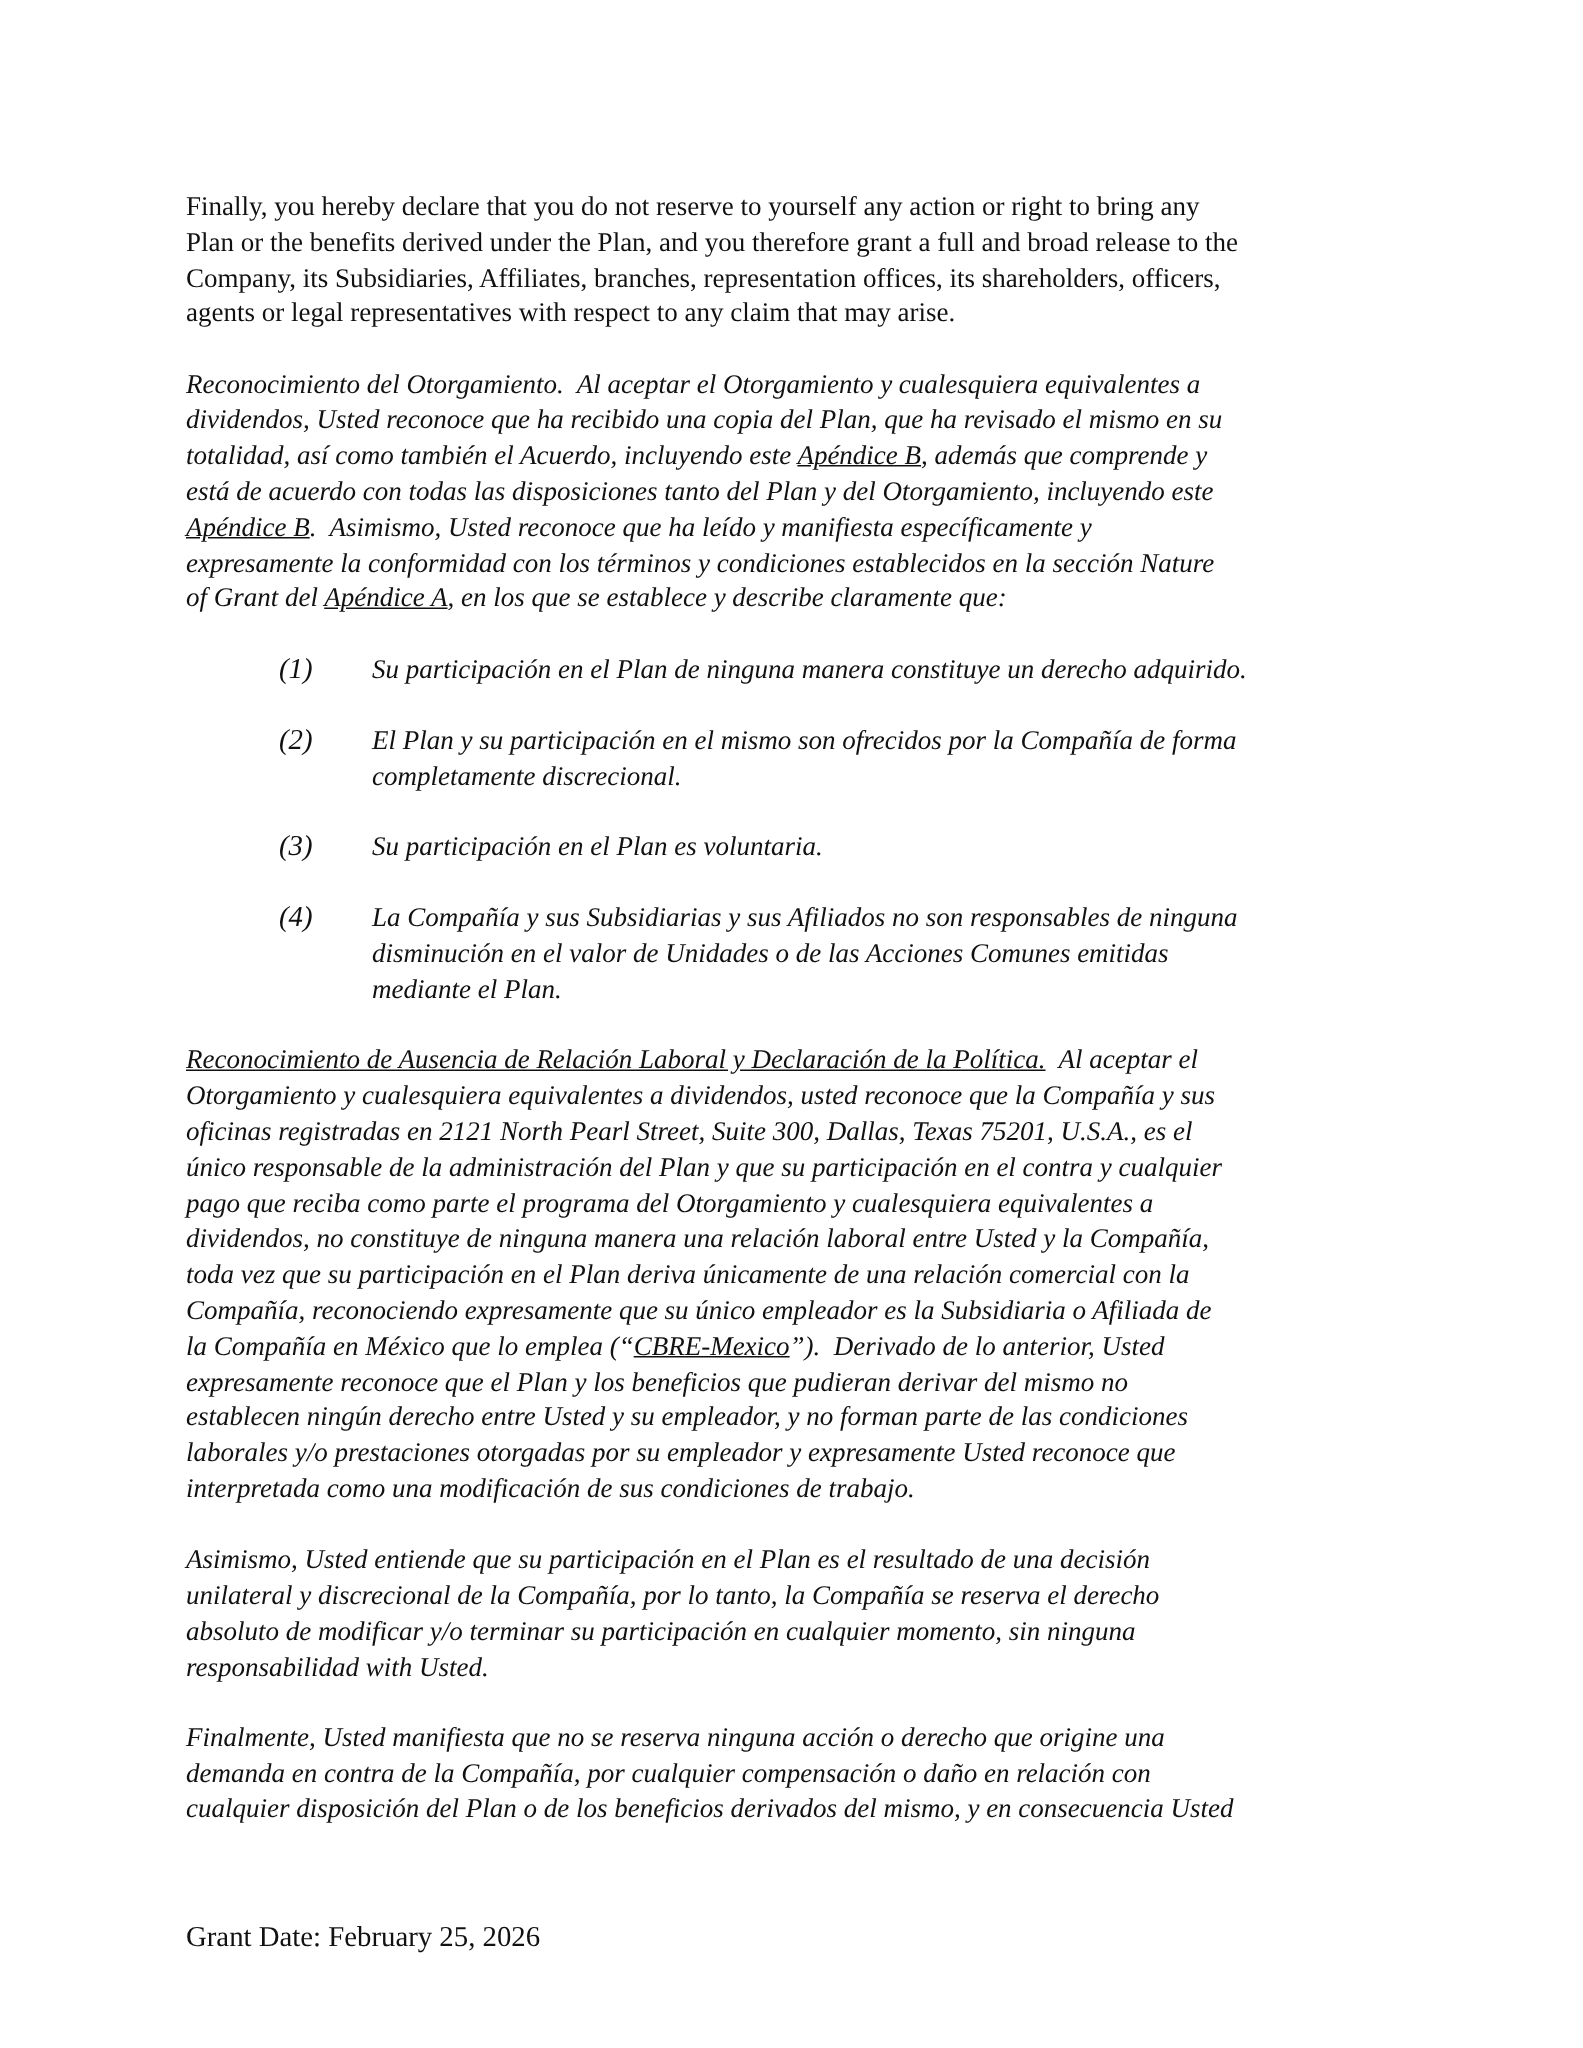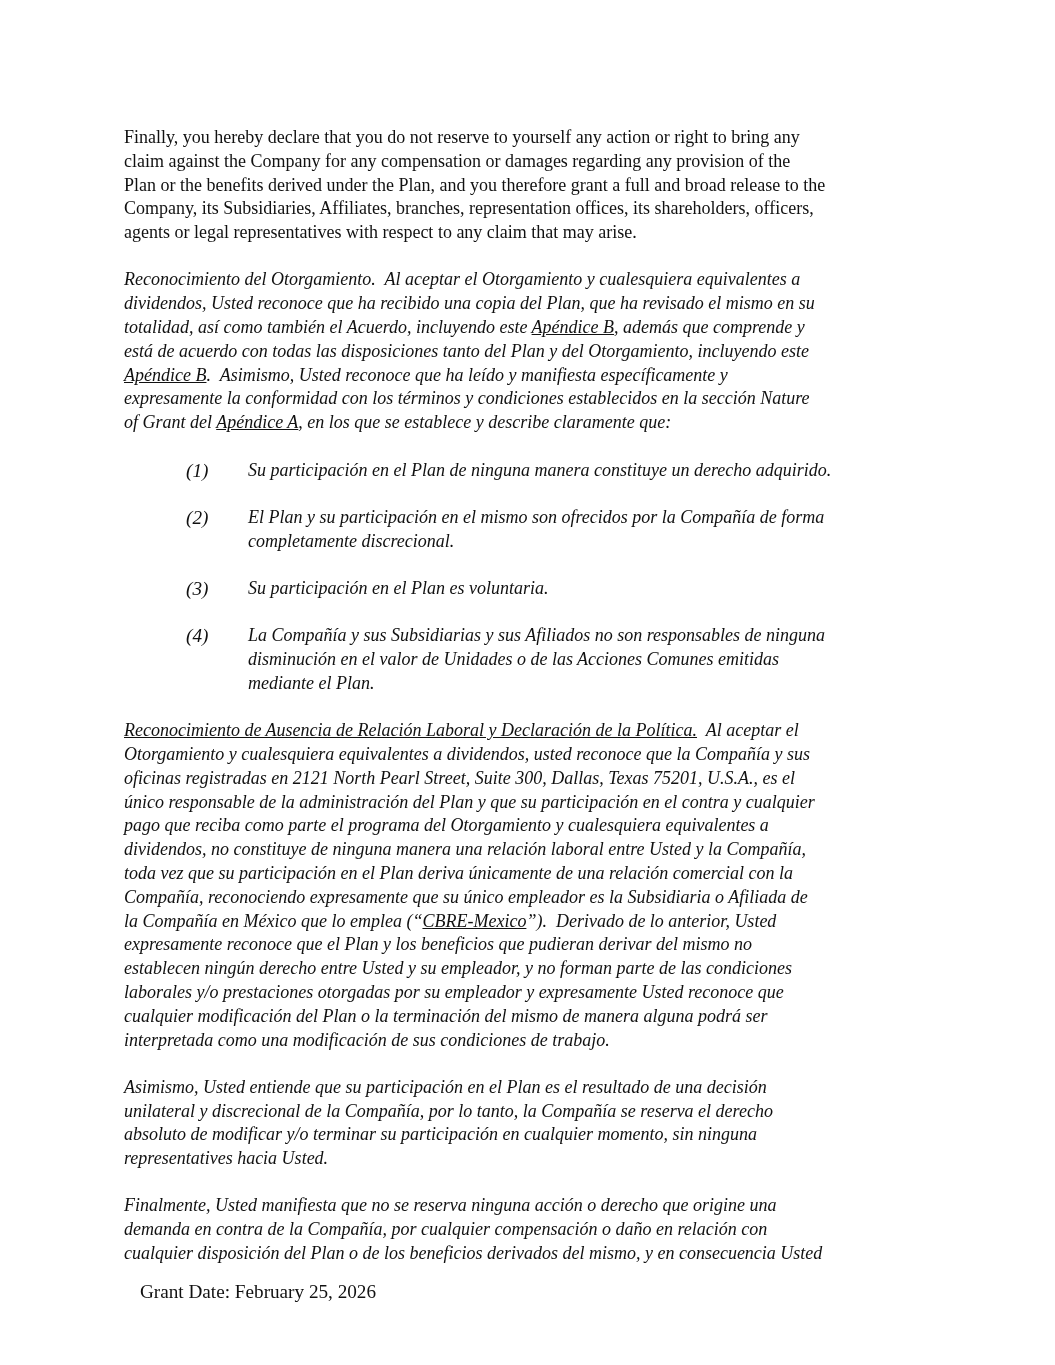--- a/index.html
+++ b/index.html
@@ -7,30 +7,29 @@
          font-family: "Liberation Serif", "DejaVu Serif", serif; color: #111111; }
   .page { position: absolute; left: 124px; top: 126px; width: 820px; }
   .line { display: block; font-size: 18px; line-height: 23.8px; white-space: nowrap; }
   .para { margin: 0 0 23.5px 0; }
   .it { font-style: italic; }
   .b { font-weight: normal; }
   .u { text-decoration: underline; text-align: right; }
   .list { margin: 0 0 0 0; }
   .li { position: relative; padding-left: 124px; margin-left: 0; margin-bottom: 23.5px; }
   .li .num { position: absolute; left: 62px; top: 0; font-size: 19.2px; line-height: 23.8px; font-style: italic; }
-  .footer { position: absolute; left: 140px; top: 1280px; font-size: 19.2px; line-height: 24px; white-space: nowrap; }
+  .footer { position: absolute; left: 124px; top: 1280px; font-size: 19.2px; line-height: 24px; white-space: nowrap; }
 </style>
 </head>
 <body>
 
 <div class="page">
 
   <div class="para">
     <span class="line">Finally, you hereby declare that you do not reserve to yourself any action or right to bring any</span>
-    <span class="line">claim against the Company for any compensation or damages regarding any provision of the</span>
     <span class="line">Plan or the benefits derived under the Plan, and you therefore grant a full and broad release to the</span>
     <span class="line">Company, its Subsidiaries, Affiliates, branches, representation offices, its shareholders, officers,</span>
     <span class="line">agents or legal representatives with respect to any claim that may arise.</span>
   </div>
 
   <div class="para it">
     <span class="line"><span class="b">Reconocimiento del Otorgamiento.</span><span style="white-space:pre">  Al aceptar el Otorgamiento y cualesquiera equivalentes a</span></span>
     <span class="line">dividendos, Usted reconoce que ha recibido una copia del Plan, que ha revisado el mismo en su</span>
     <span class="line"><span style="white-space:pre">totalidad, así como también el Acuerdo, incluyendo este </span><span class="u">Apéndice B</span><span>, además que comprende y</span></span>
     <span class="line">está de acuerdo con todas las disposiciones tanto del Plan y del Otorgamiento, incluyendo este</span>
@@ -67,29 +66,28 @@
     <span class="line">oficinas registradas en 2121 North Pearl Street, Suite 300, Dallas, Texas 75201, U.S.A., es el</span>
     <span class="line">único responsable de la administración del Plan y que su participación en el contra y cualquier</span>
     <span class="line">pago que reciba como parte el programa del Otorgamiento y cualesquiera equivalentes a</span>
     <span class="line">dividendos, no constituye de ninguna manera una relación laboral entre Usted y la Compañía,</span>
     <span class="line">toda vez que su participación en el Plan deriva únicamente de una relación comercial con la</span>
     <span class="line">Compañía, reconociendo expresamente que su único empleador es la Subsidiaria o Afiliada de</span>
     <span class="line"><span style="white-space:pre">la Compañía en México que lo emplea (“</span><span class="u">CBRE-Mexico</span><span style="white-space:pre">”).  Derivado de lo anterior, Usted</span></span>
     <span class="line">expresamente reconoce que el Plan y los beneficios que pudieran derivar del mismo no</span>
     <span class="line">establecen ningún derecho entre Usted y su empleador, y no forman parte de las condiciones</span>
     <span class="line">laborales y/o prestaciones otorgadas por su empleador y expresamente Usted reconoce que</span>
-    <span class="line">cualquier modificación del Plan o la terminación del mismo de manera alguna podrá ser</span>
     <span class="line">interpretada como una modificación de sus condiciones de trabajo.</span>
   </div>
 
   <div class="para it">
     <span class="line">Asimismo, Usted entiende que su participación en el Plan es el resultado de una decisión</span>
     <span class="line">unilateral y discrecional de la Compañía, por lo tanto, la Compañía se reserva el derecho</span>
     <span class="line">absoluto de modificar y/o terminar su participación en cualquier momento, sin ninguna</span>
-    <span class="line">representatives hacia Usted.</span>
+    <span class="line">responsabilidad with Usted.</span>
   </div>
 
   <div class="para it">
     <span class="line">Finalmente, Usted manifiesta que no se reserva ninguna acción o derecho que origine una</span>
     <span class="line">demanda en contra de la Compañía, por cualquier compensación o daño en relación con</span>
     <span class="line">cualquier disposición del Plan o de los beneficios derivados del mismo, y en consecuencia Usted</span>
   </div>
 </div>
 
 <div class="footer">

